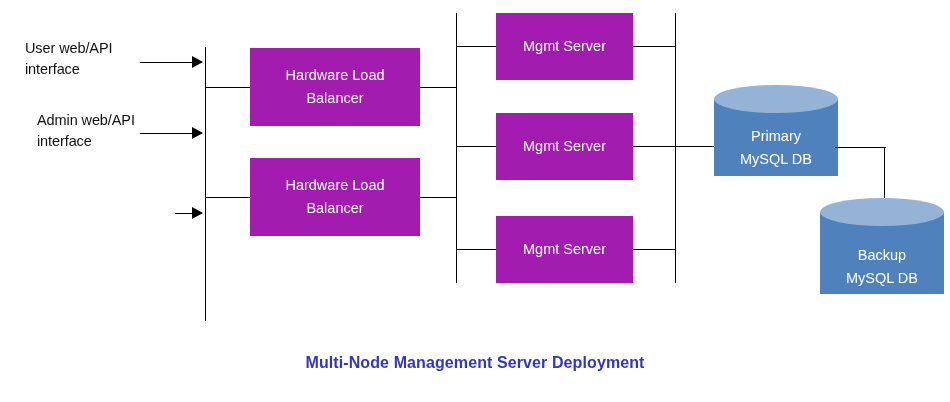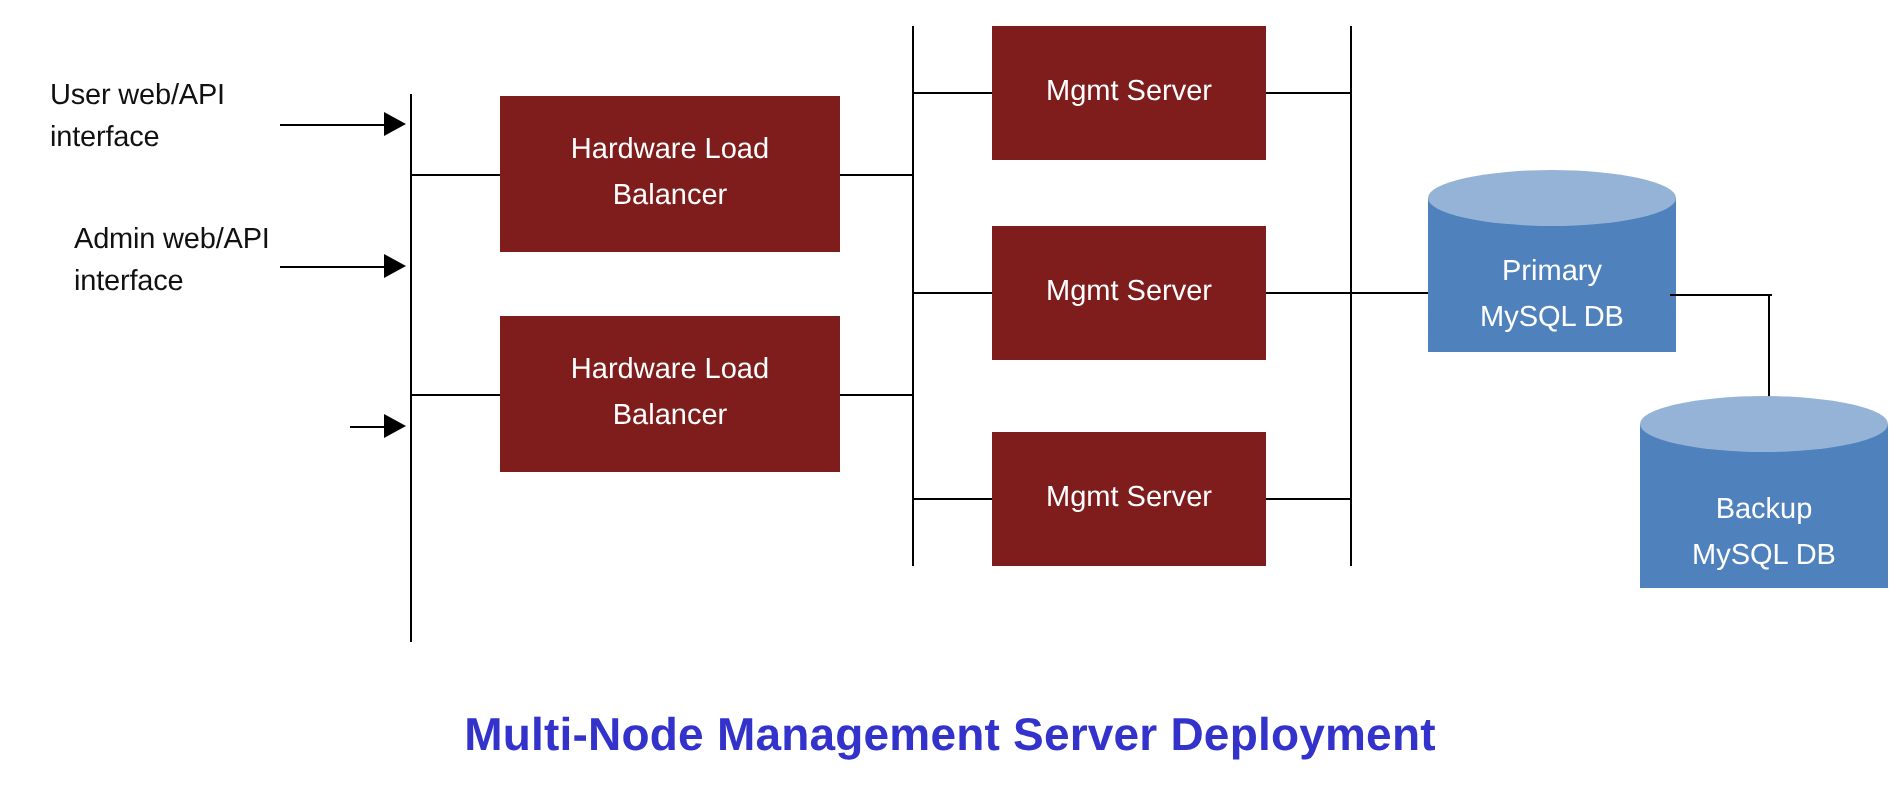--- a/index.html
+++ b/index.html
@@ -47,21 +47,21 @@
     width: 0;
     height: 0;
     border-top: 6px solid transparent;
     border-bottom: 6px solid transparent;
     border-left: 11px solid #000000;
   }
 
   
   .node {
     position: absolute;
-    background: #7f1d1d;
+    background: #a21caf;
     color: #ffffff;
     display: flex;
     align-items: center;
     justify-content: center;
     text-align: center;
     font-family: "Liberation Sans", sans-serif;
     font-size: 14.5px;
     line-height: 23px;
     white-space: pre-line;
     box-sizing: border-box;
@@ -103,21 +103,21 @@
   }
 
   
   #diagram-title {
     position: absolute;
     left: 0;
     width: 950px;
     text-align: center;
     font-family: "Liberation Sans", sans-serif;
     font-weight: bold;
-    font-size: 23px;
+    font-size: 16px;
     color: #3333cc;
     letter-spacing: 0.1px;
   }
 </style>
 </head>
 <body>
 
 <div id="canvas">
 
   <div class="caption" style="left:25px; top:38px; width:150px;">User web/API

